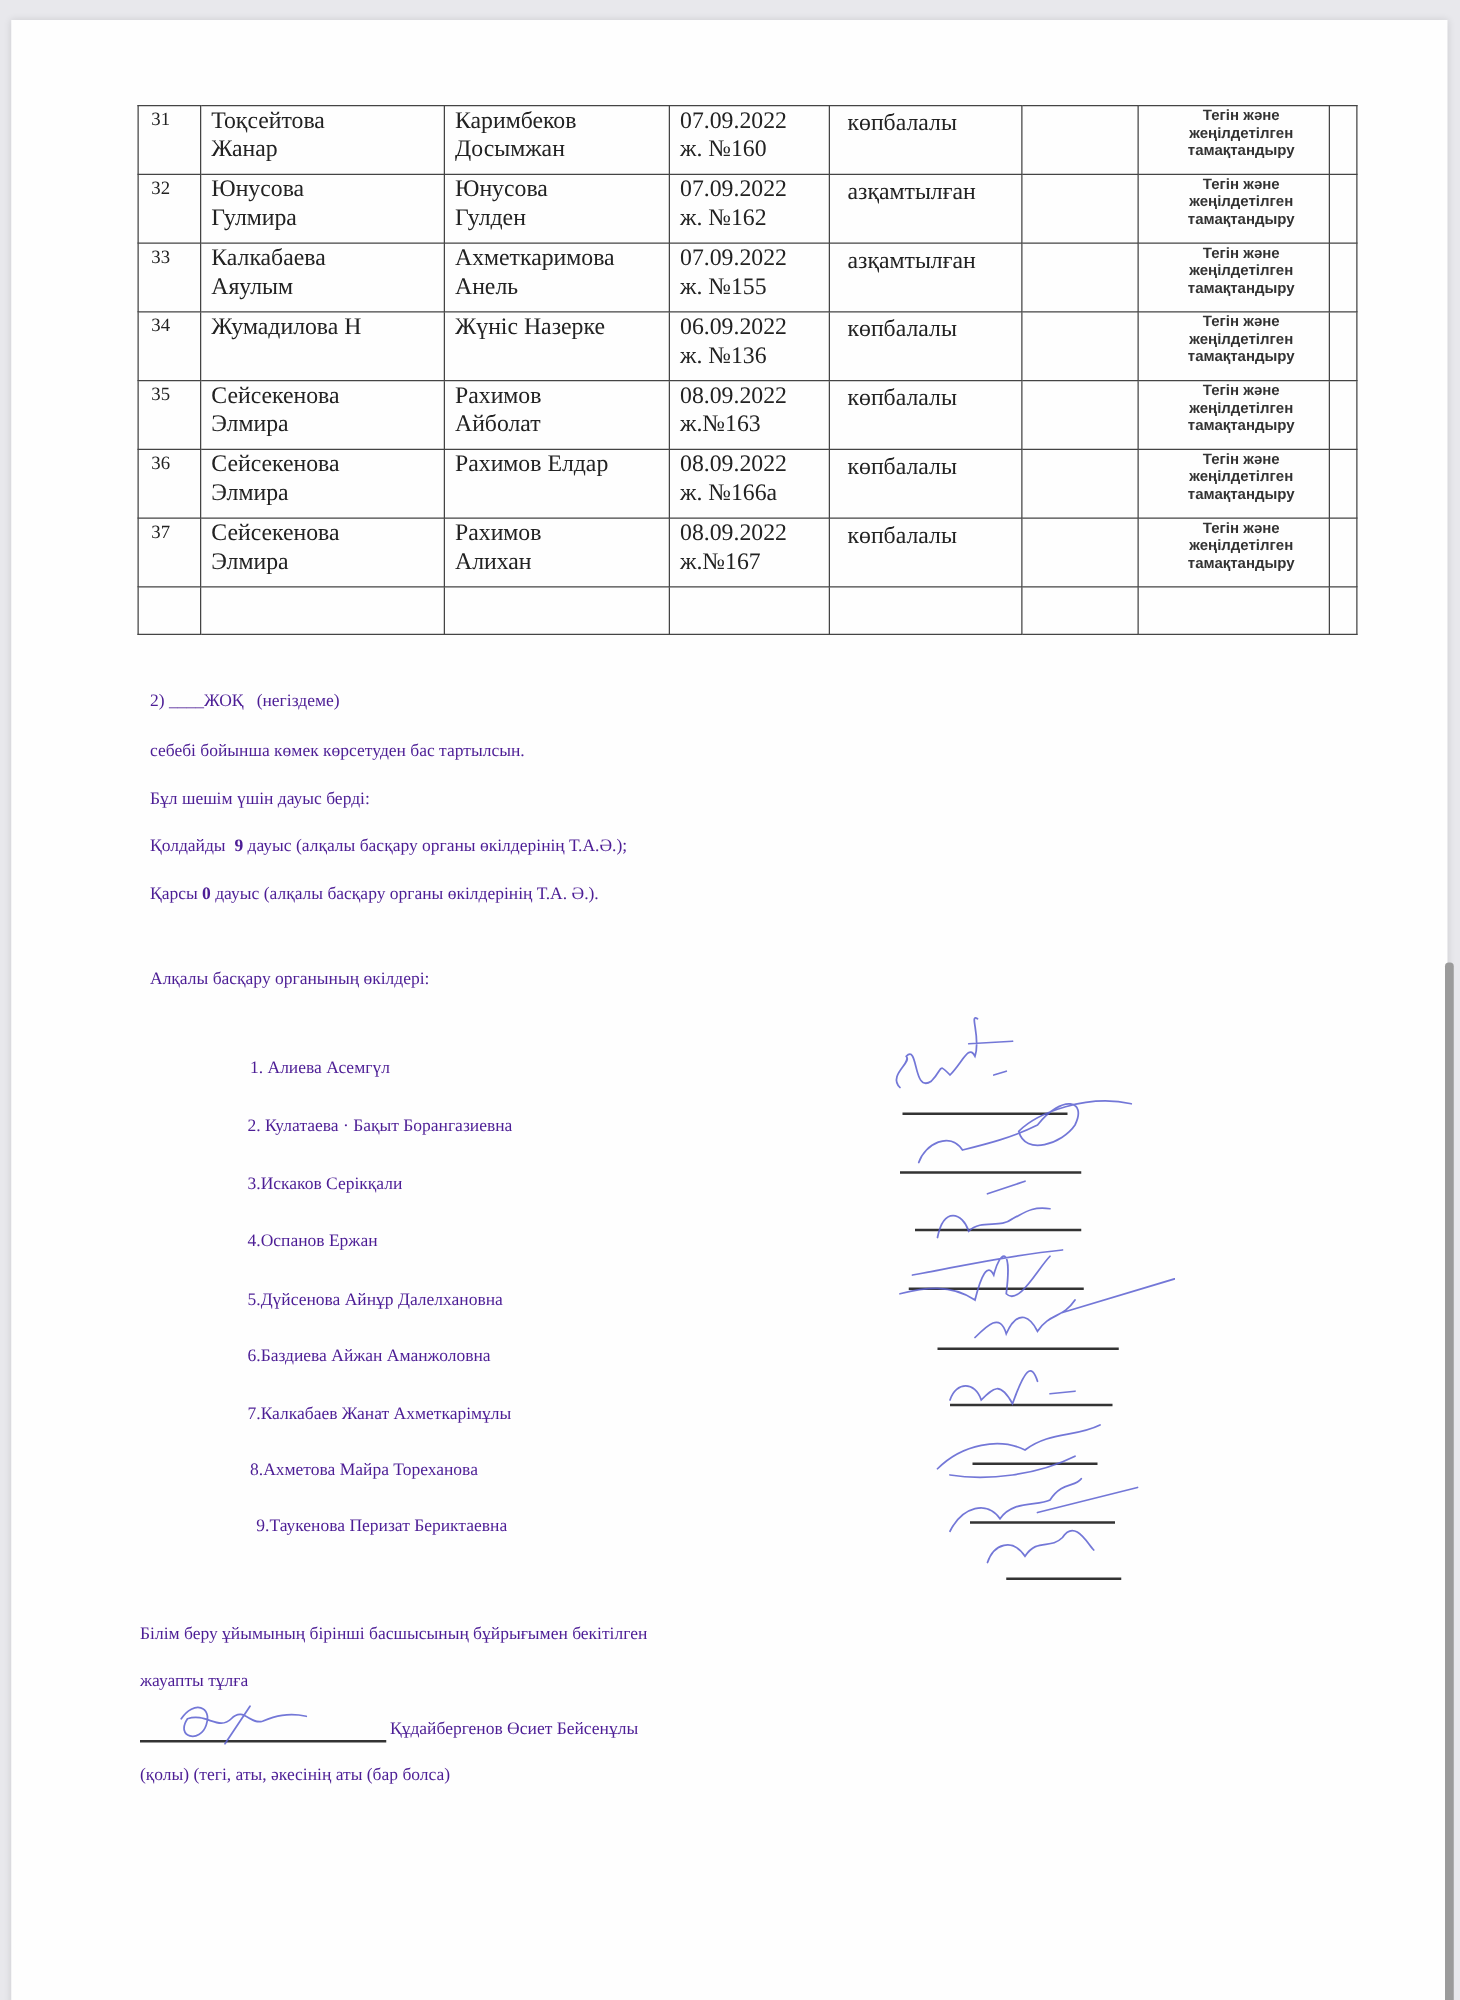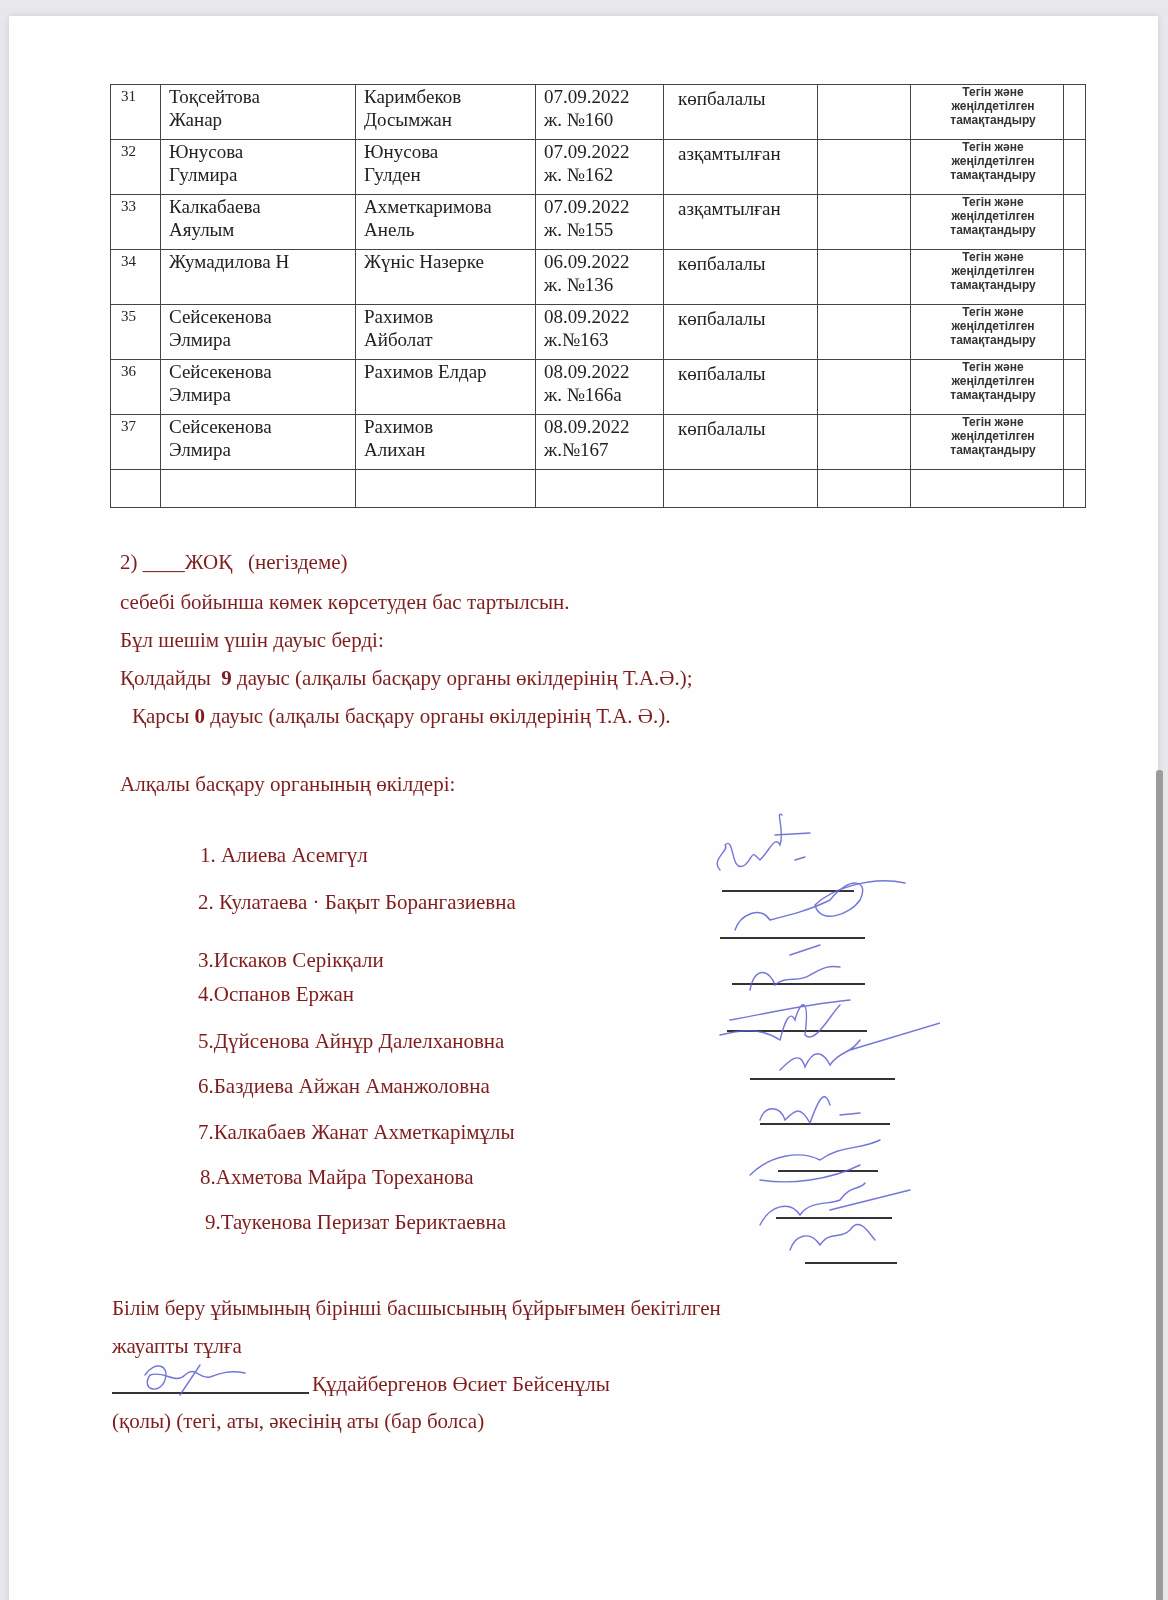--- a/index.html
+++ b/index.html
@@ -10,21 +10,21 @@
   .scrollbar-track { position:absolute; right:0; top:0; width:10px; height:1600px; background:transparent; }
   .scrollbar-thumb { position:absolute; right:5px; top:770px; width:7px; height:830px; background:#9b9b9b; border-radius:3px 3px 0 0; }
 
   table.grid { position:absolute; left:110px; top:84px; border-collapse:collapse; table-layout:fixed; }
   table.grid td { border:1.5px solid #444; vertical-align:top; padding:0 0 0 8px; font-size:19px; line-height:23px; height:55px; box-sizing:border-box; }
   table.grid tr.empty td { height:38px; }
   table.grid td.num { font-size:15px; padding-left:10px; padding-top:0; }
   table.grid td.small { font-size:12px; line-height:14px; font-family:"Liberation Sans", sans-serif; font-weight:bold; color:#333; padding-left:12px;text-align:center; }
   table.grid td.cat { padding-left:14px; padding-top:2px; }
 
-  .txt { position:absolute; font-size:21px; line-height:24px; white-space:nowrap; color:#7f1d1d; }
+  .txt { position:absolute; font-size:14px; line-height:24px; white-space:nowrap; color:#4c1d95; }
   .txt b { font-weight:bold; }
   .sigline { position:absolute; height:1.5px; background:#333; }
   .sig { position:absolute; }
   .sig path { fill:none; stroke:#5a5fd0; stroke-width:1.4; stroke-linecap:round; opacity:0.85; }
 </style>
 </head>
 <body>
 
 <div class="page"></div>
 
@@ -271,30 +271,30 @@
 </table>
 
 <div class="txt" style="left:120px;top:550px">
   <span>2) ____ЖОҚ</span>&nbsp;&nbsp;&nbsp;<span>(негіздеме)</span>
 </div>
 <div class="txt" style="left:120px;top:590px">себебі бойынша көмек көрсетуден бас тартылсын.</div>
 <div class="txt" style="left:120px;top:628px">Бұл шешім үшін дауыс берді:</div>
 <div class="txt" style="left:120px;top:666px">
   <span>Қолдайды</span>&nbsp;&nbsp;<b>9</b> <span>дауыс (алқалы басқару органы өкілдерінің Т.А.Ә.);</span>
 </div>
-<div class="txt" style="left:132px;top:704px">
+<div class="txt" style="left:120px;top:704px">
   <span>Қарсы</span> <b>0</b> <span>дауыс (алқалы басқару органы өкілдерінің Т.А. Ә.).</span>
 </div>
 
 <div class="txt" style="left:120px;top:772px">Алқалы басқару органының өкілдері:</div>
 
 <div id="members">
     <div class="txt" style="left: 200px; top: 843px;">1. Алиева Асемгүл</div>
     <div class="txt" style="left: 198px; top: 890px;">2. Кулатаева · Бақыт Борангазиевна</div>
-    <div class="txt" style="left: 198px; top: 936px; margin-top: 12px;">3.Искаков Серікқали</div>
+    <div class="txt" style="left: 198px; top: 936px;">3.Искаков Серікқали</div>
     <div class="txt" style="left: 198px; top: 982px;">4.Оспанов Ержан</div>
     <div class="txt" style="left: 198px; top: 1029px; text-align: right;">5.Дүйсенова Айнұр   Далелхановна</div>
     <div class="txt" style="left: 198px; top: 1074px;">6.Баздиева Айжан Аманжоловна</div>
     <div class="txt" style="left: 198px; top: 1120px;">7.Калкабаев Жанат Ахметкарімұлы</div>
     <div class="txt" style="left: 200px; top: 1165px;">8.Ахметова Майра Тореханова</div>
     <div class="txt" style="left: 205px; top: 1210px;">9.Таукенова Перизат Бериктаевна</div>
   </div>
 
 <div class="sigline" style="left:722px;top:890px;width:132px"></div>
 <div class="sigline" style="left:720px;top:937px;width:145px"></div>

